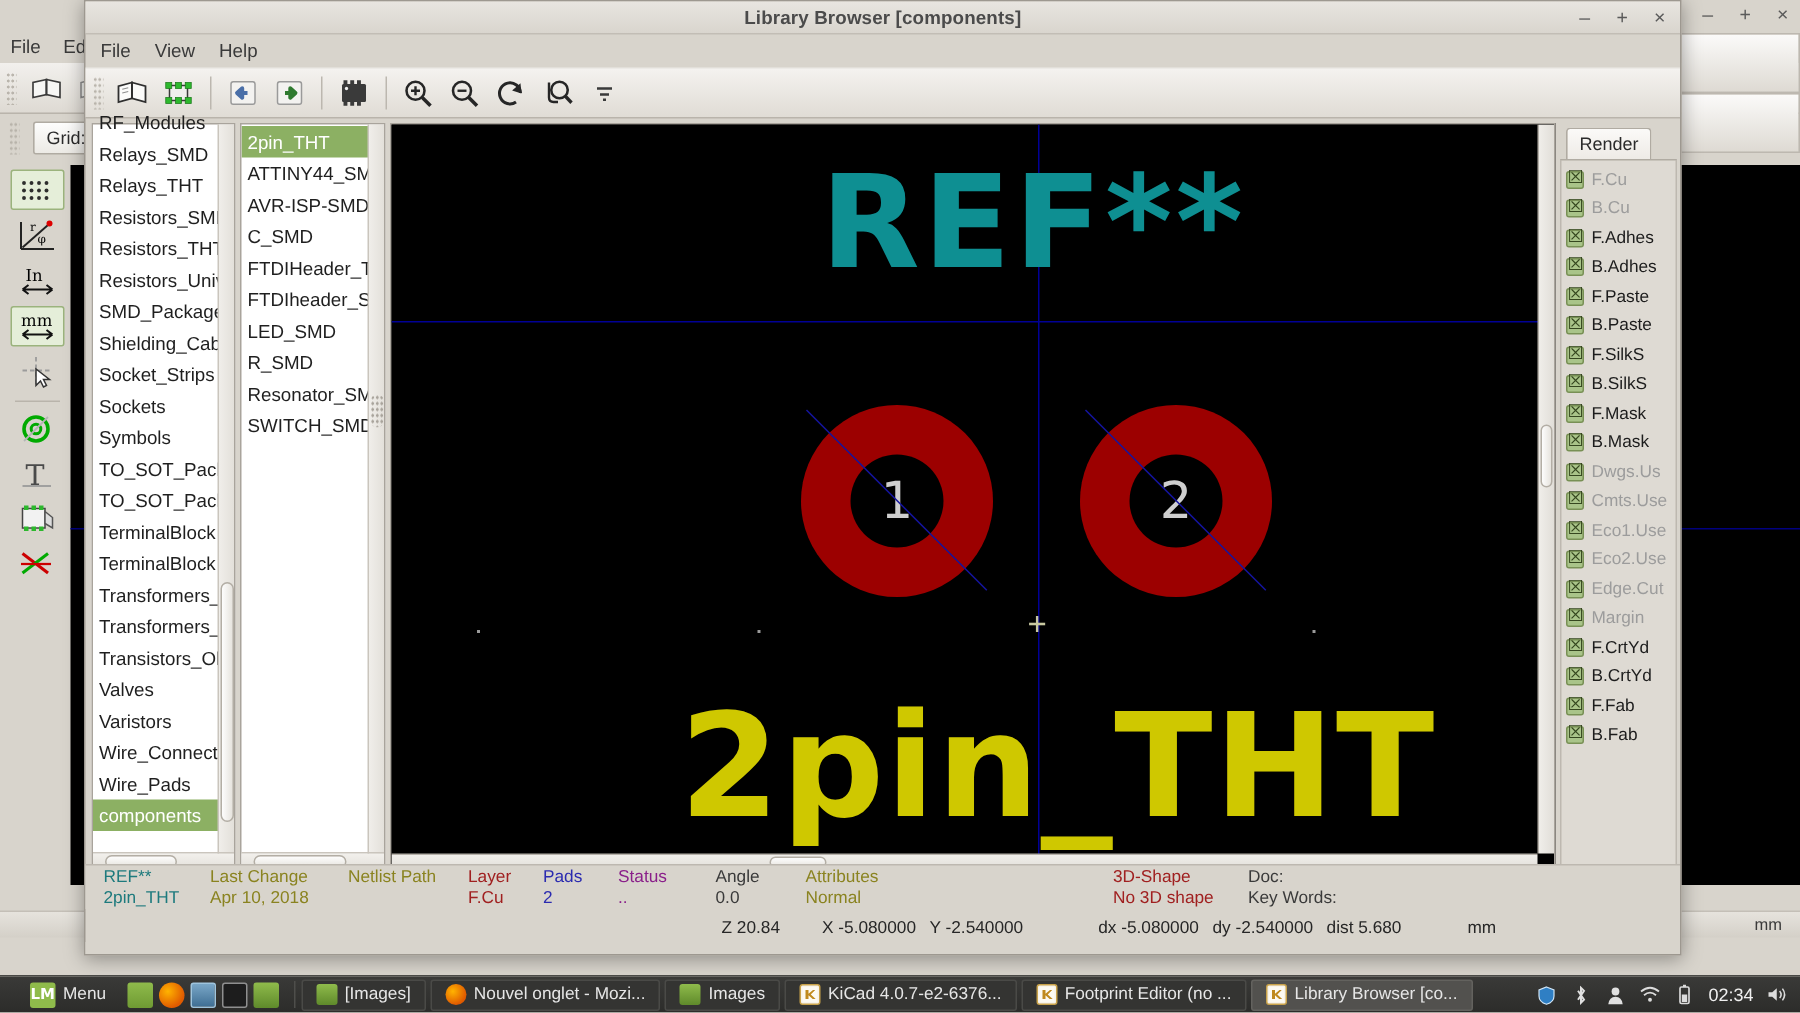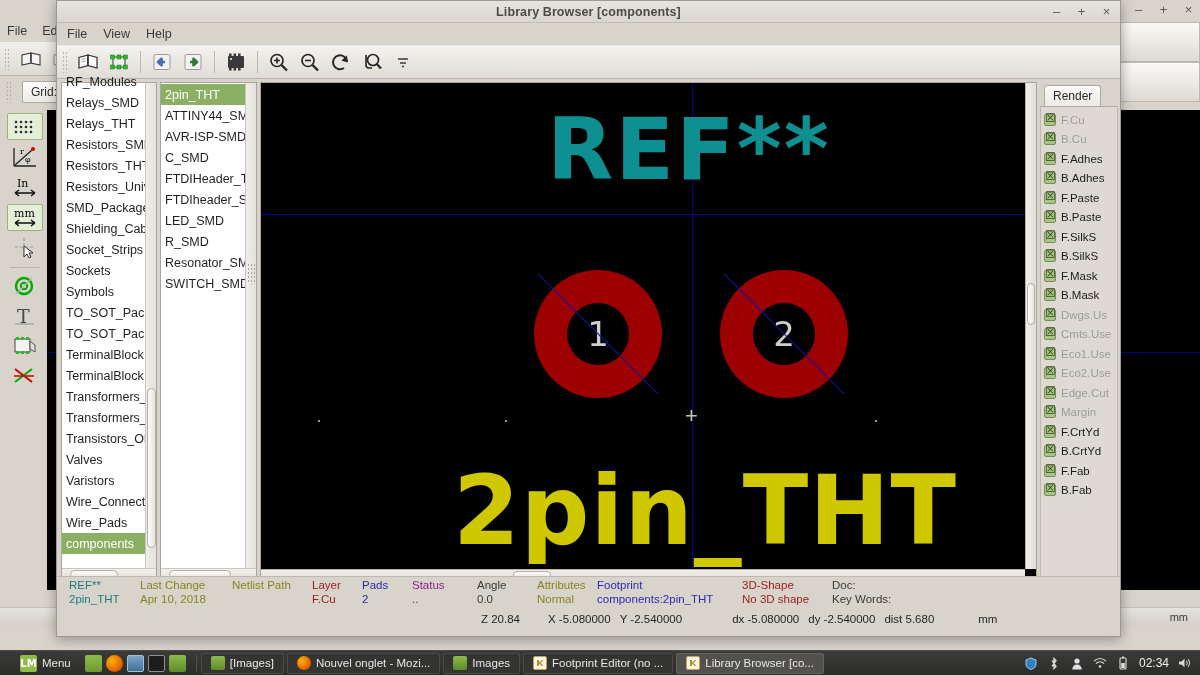--- a/index.html
+++ b/index.html
@@ -609,24 +609,20 @@
         <div class="v">..</div>
       </div>
       <div class="fs-col" style="left: 420px; color: rgb(58, 58, 58);">
         <div class="h">Angle</div>
         <div class="v">0.0</div>
       </div>
       <div class="fs-col" style="left: 480px; color: rgb(138, 131, 32);">
         <div class="h">Attributes</div>
         <div class="v">Normal</div>
       </div>
-      <div class="fs-col" style="left: 540px; color: rgb(43, 43, 176);">
-        <div class="h">Footprint</div>
-        <div class="v">components:2pin_THT</div>
-      </div>
       <div class="fs-col" style="left: 685px; color: rgb(160, 32, 32);">
         <div class="h">3D-Shape</div>
         <div class="v">No 3D shape</div>
       </div>
       <div class="fs-col" style="left: 775px; color: rgb(58, 58, 58);">
         <div class="h">Doc:</div>
         <div class="v">Key Words:</div>
       </div>
     </div>
 
@@ -669,20 +665,27 @@
       </div>
       <div class="tb-task">
         <span class="tb-ico" style="background:linear-gradient(#8fbb4b,#5f8a2b);"></span>
         <span>Images</span>
       </div>
       <div class="tb-task">
         <span class="tb-ico" style="background:#f7f3ea;border:1px solid #c9a24a;position:relative;"><svg width="12" height="12" viewBox="0 0 12 12">
             <rect x="1" y="1" width="10" height="10" fill="#fdfaf2"></rect>
             <path d="M3 9 L3 3 L5 3 L5 5.5 L8 3 L9.5 3 L6.5 6 L9.8 9 L7.8 9 L5 6.5 L5 9 Z" fill="#c08a1e"></path>
           </svg></span>
+        <span>KiCad 4.0.7-e2-6376...</span>
+      </div>
+      <div class="tb-task">
+        <span class="tb-ico" style="background:#f7f3ea;border:1px solid #c9a24a;position:relative;"><svg width="12" height="12" viewBox="0 0 12 12">
+            <rect x="1" y="1" width="10" height="10" fill="#fdfaf2"></rect>
+            <path d="M3 9 L3 3 L5 3 L5 5.5 L8 3 L9.5 3 L6.5 6 L9.8 9 L7.8 9 L5 6.5 L5 9 Z" fill="#c08a1e"></path>
+          </svg></span>
         <span>Footprint Editor (no ...</span>
       </div>
       <div class="tb-task active">
         <span class="tb-ico" style="background:#f7f3ea;border:1px solid #c9a24a;position:relative;"><svg width="12" height="12" viewBox="0 0 12 12">
             <rect x="1" y="1" width="10" height="10" fill="#fdfaf2"></rect>
             <path d="M3 9 L3 3 L5 3 L5 5.5 L8 3 L9.5 3 L6.5 6 L9.8 9 L7.8 9 L5 6.5 L5 9 Z" fill="#c08a1e"></path>
           </svg></span>
         <span>Library Browser [co...</span>
       </div>
     </div>

